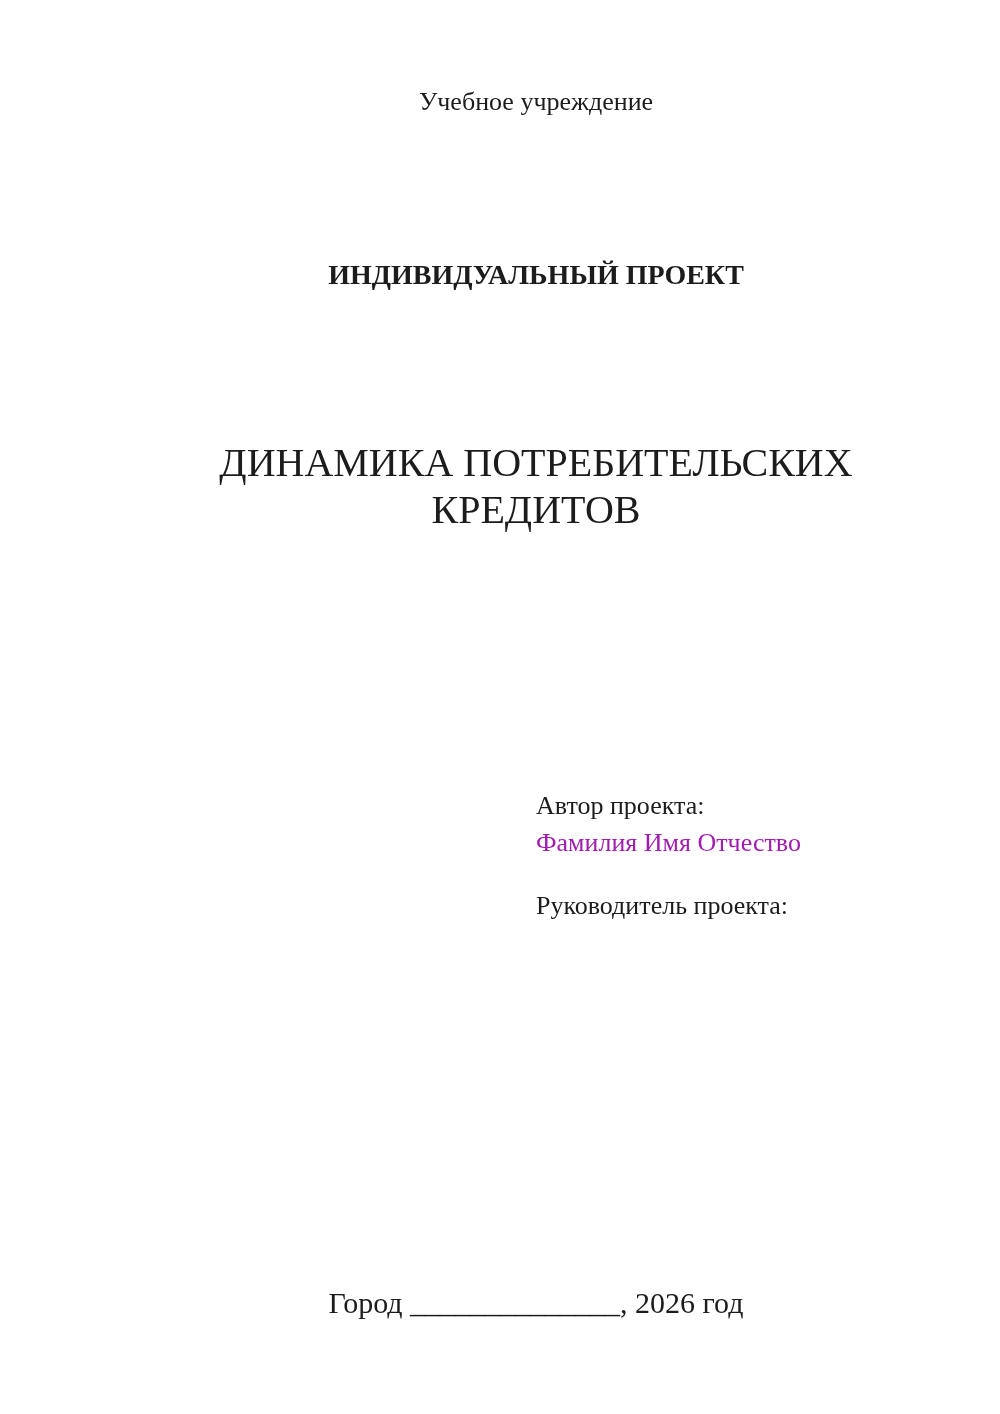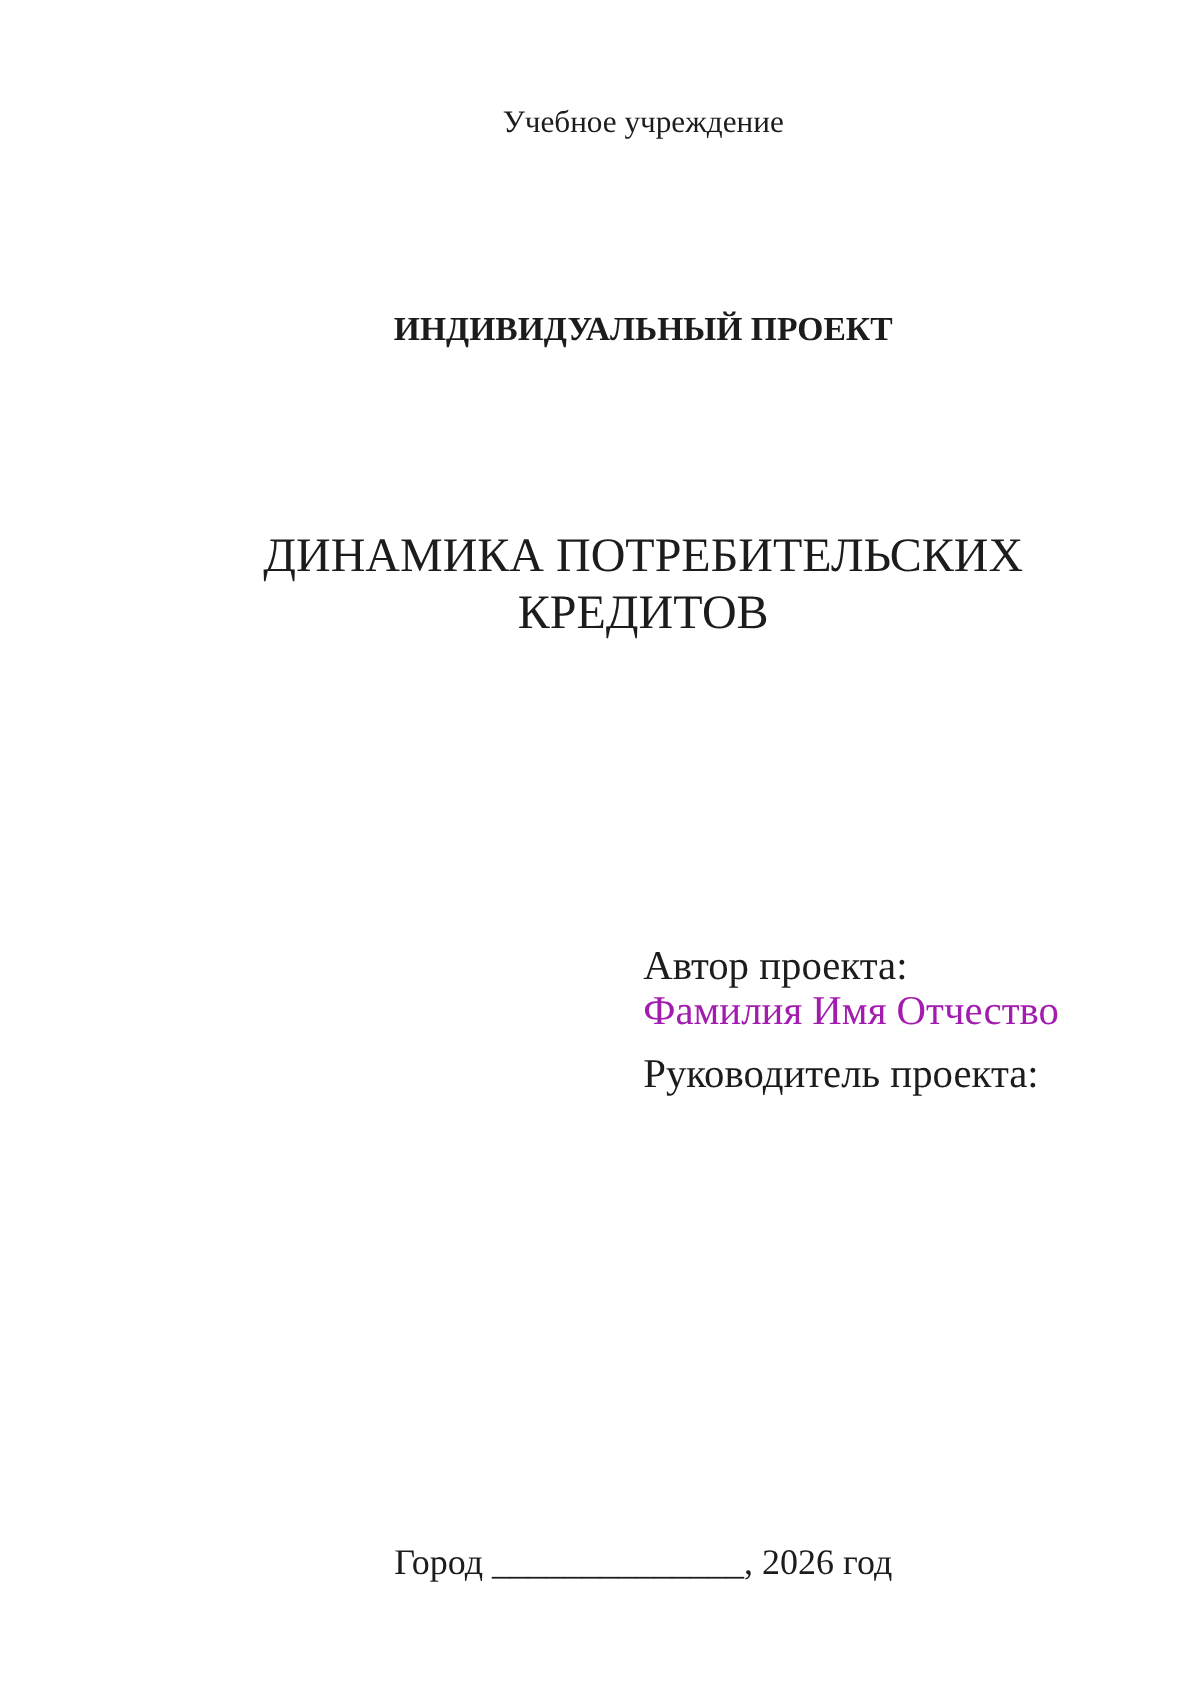--- a/index.html
+++ b/index.html
@@ -38,26 +38,26 @@
     top: 428px;
     font-size: 40px;
     font-weight: normal;
     line-height: 47px;
     margin-top: 11px;
   }
   .credits {
     position: absolute;
     left: 536px;
     top: 787px;
-    font-size: 34px;
+    font-size: 26px;
     line-height: 37px;
     text-align: left;
   }
   .credit-block.supervisor {
-    margin-top: 16px;
+    margin-top: 26px;
   }
   .credit-label {
     color: #1c1c1c;
   }
   .credit-placeholder {
     color: #a21caf;
   }
   .footer-line {
     top: 1286px;
     font-size: 30px;

